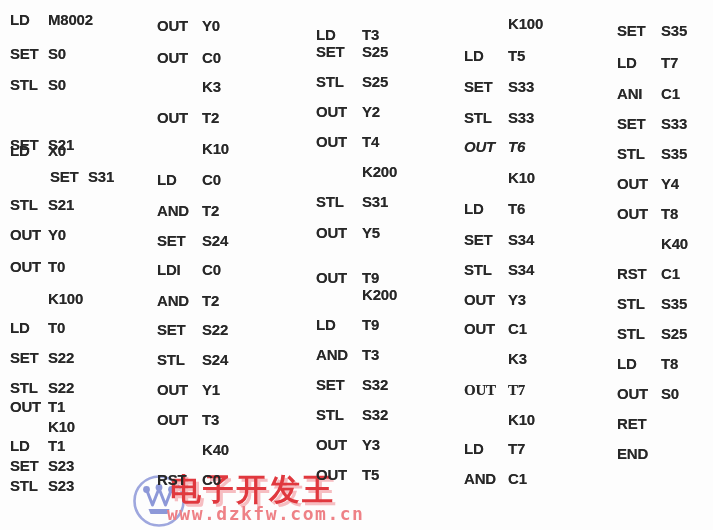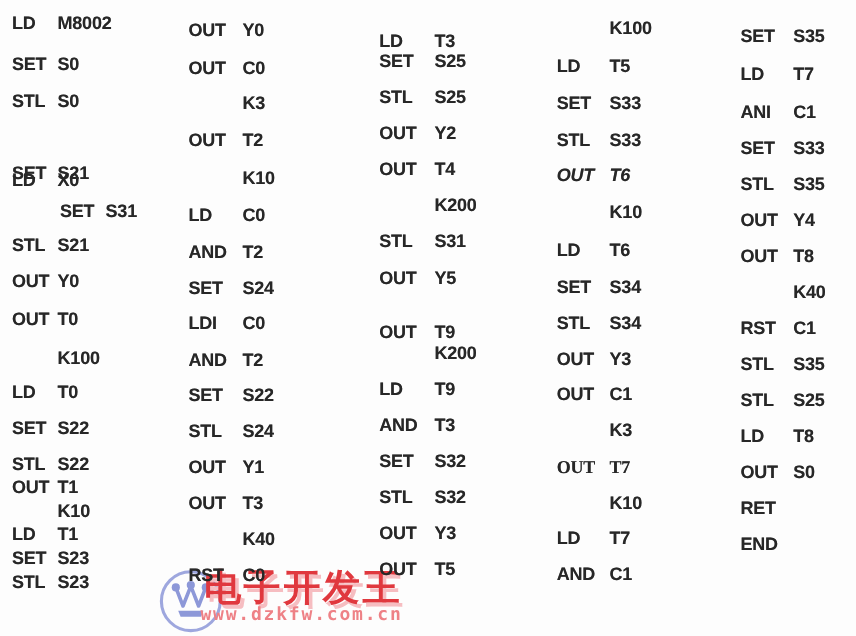--- a/index.html
+++ b/index.html
@@ -25,21 +25,21 @@
   #brand-name{
     position:absolute;left:170px;top:469px;
     font-family:"DejaVu Sans",sans-serif;
     font-size:31px;font-weight:bold;letter-spacing:2px;
     text-shadow:3px 3px 0 #f6bdc1;
     white-space:nowrap;
   }
   #brand-url{
     position:absolute;left:167px;top:503px;
     font-family:"DejaVu Sans Mono","Liberation Mono",monospace;
-    font-size:15px;font-weight:bold;letter-spacing:1.5px;
+    font-size:18px;font-weight:bold;letter-spacing:1.5px;
     white-space:nowrap;
   }
 </style>
 </head>
 <body>
 
 <div id="page">
 
   <div id="watermark">
     <svg id="brand-logo" width="54" height="54" viewBox="0 0 54 54">

